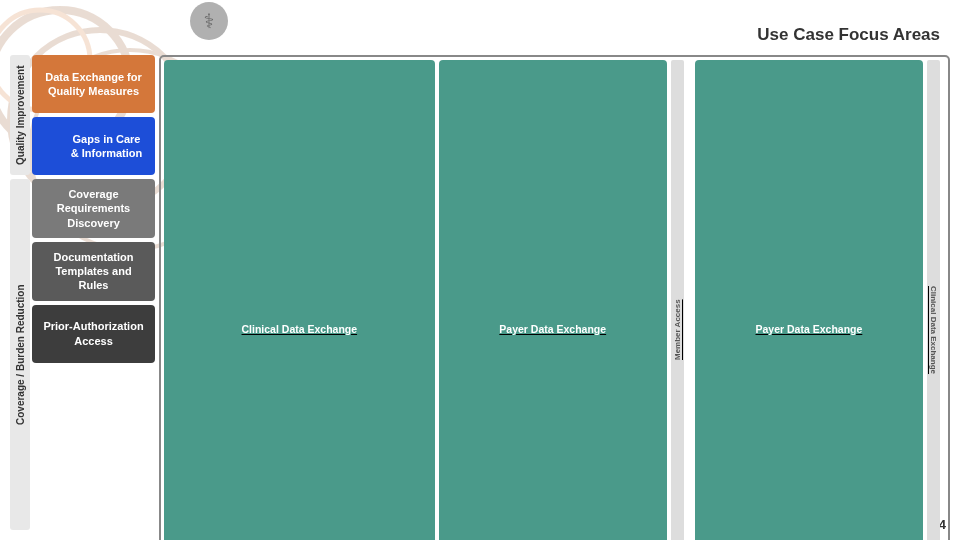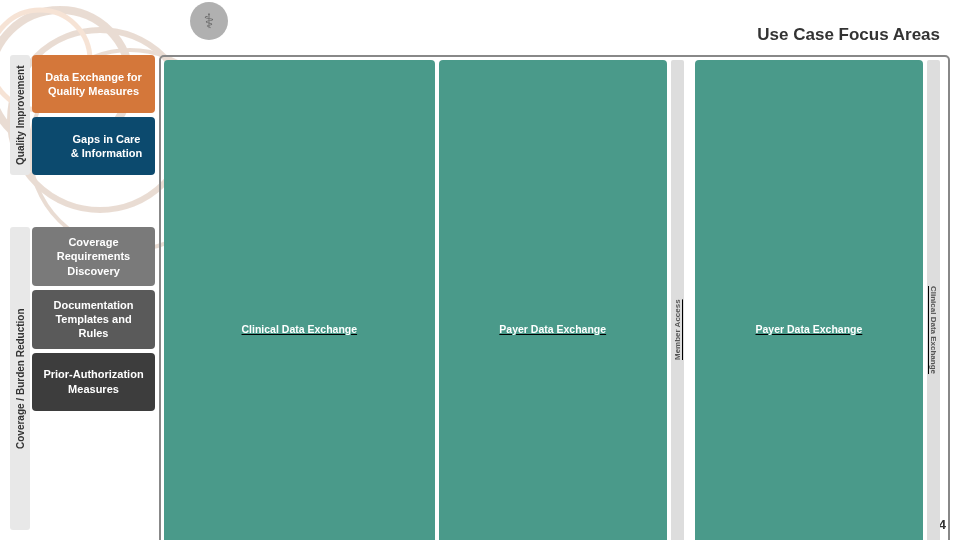--- a/index.html
+++ b/index.html
@@ -54,21 +54,21 @@
       color: #fff;
       text-align: center;
       display: flex;
       align-items: center;
       justify-content: center;
       min-height: 58px;
       line-height: 1.3;
     }
 
     .card-orange { background: #d4773a; }
-    .card-orange-light { background: #0c4a6e; padding-left: 36px; }
+    .card-orange-light { background: #1d4ed8; padding-left: 36px; }
     .card-gray { background: #7a7a7a; }
     .card-gray-dark { background: #5a5a5a; text-align: center; }
     .card-dark { background: #3d3d3d; }
 
     .vertical-label {
       writing-mode: vertical-rl;
       transform: rotate(180deg);
       font-size: 10px;
       font-weight: bold;
       color: #333;
@@ -182,26 +182,26 @@
   <div class="left-col">
 
     <div class="section-with-label">
       <div class="vertical-label">Quality Improvement</div>
       <div class="section-cards">
         <div class="sidebar-card card-orange">Data Exchange for Quality Measures</div>
         <div class="sidebar-card card-orange-light">Gaps in Care &amp; Information</div>
       </div>
     </div>
 
-    <div class="section-with-label" style="flex:1;margin-top:48px;">
+    <div class="section-with-label" style="flex:1;">
       <div class="vertical-label">Coverage / Burden Reduction</div>
       <div class="section-cards">
         <div class="sidebar-card card-gray">Coverage Requirements Discovery</div>
         <div class="sidebar-card card-gray-dark">Documentation Templates and Rules</div>
-        <div class="sidebar-card card-dark">Prior-Authorization Measures</div>
+        <div class="sidebar-card card-dark">Prior-Authorization Access</div>
       </div>
     </div>
   </div>
 
   <div class="center-right">
 
     <div class="outline-box">
 
       <div class="row1" style="margin-bottom:3px;">
         <div class="grid-cell cell-teal" style="flex:1.2;">Clinical Data Exchange</div>

